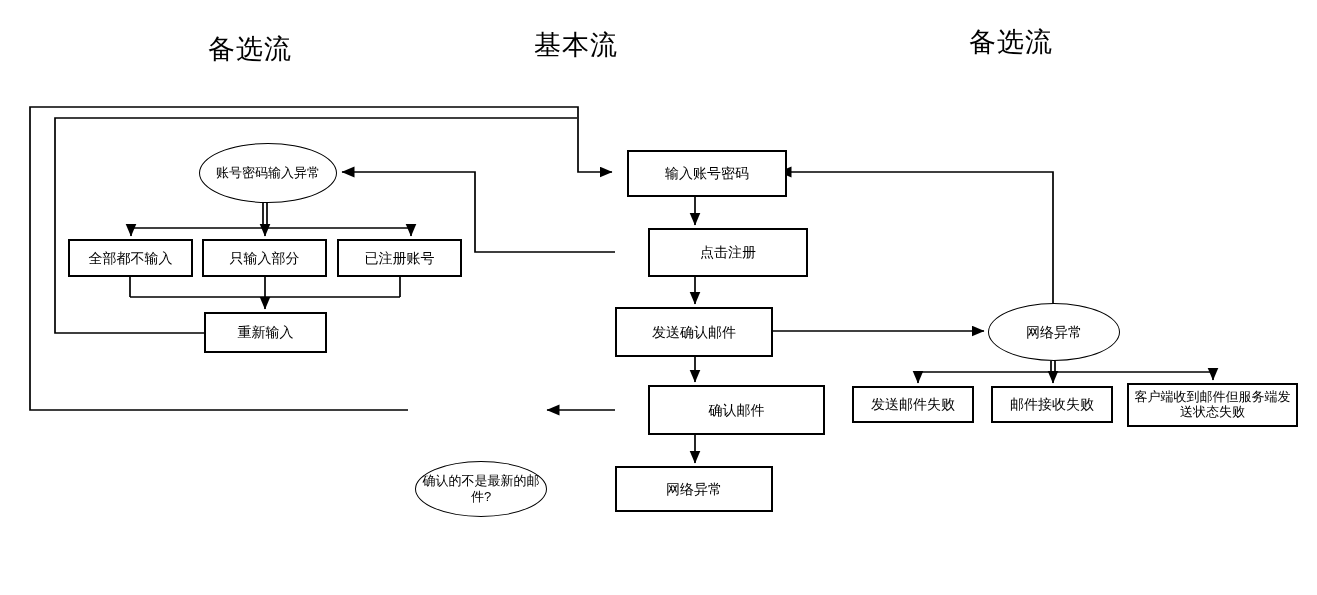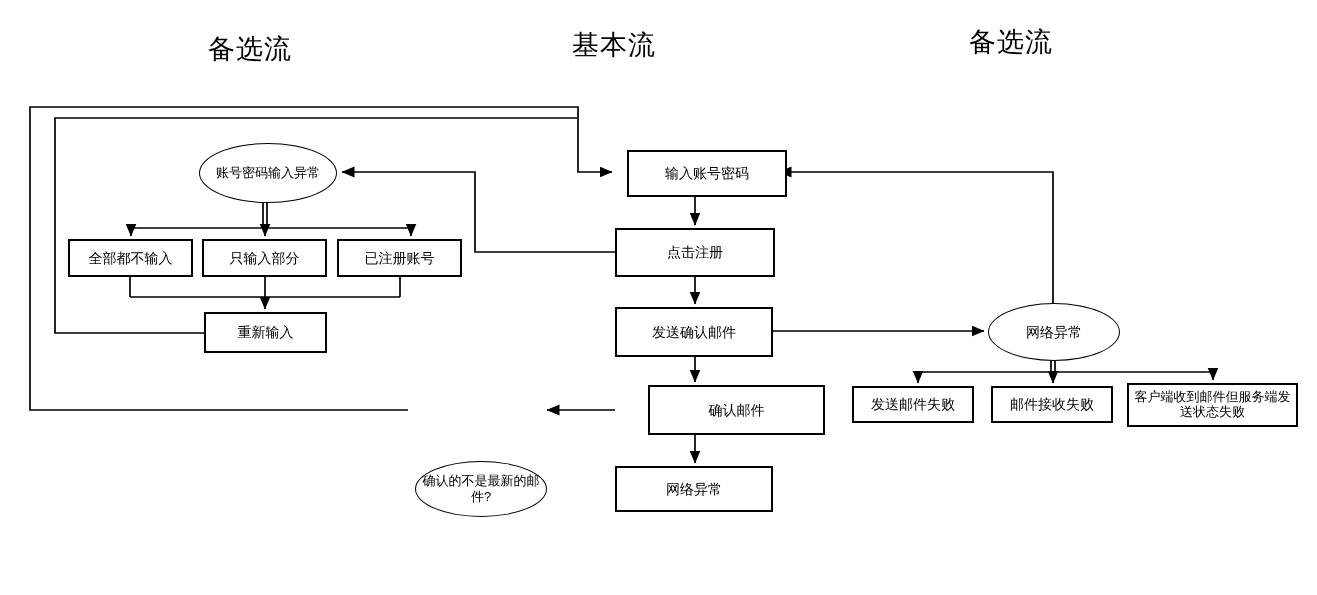--- a/index.html
+++ b/index.html
@@ -92,27 +92,27 @@
 
     <path d="M918,372 L1213,372"></path>
     <path d="M918,372 L918,383" marker-end="url(#arw)"></path>
     <path d="M1053,372 L1053,383" marker-end="url(#arw)"></path>
     <path d="M1213,372 L1213,380" marker-end="url(#arw)"></path>
 
     <path d="M615,410 L547,410" marker-end="url(#arw)"></path>
   </svg>
 
   <div class="flow-title" style="left:170px; top:31px;">备选流</div>
-  <div class="flow-title" style="left:534px; top:27px;">基本流</div>
+  <div class="flow-title" style="left:496px; top:27px;">基本流</div>
   <div class="flow-title" style="left:931px; top:24px;">备选流</div>
 
   <div class="rect-node" style="left:627px; top:150px; width:160px; height:47px;">
     <span class="lbl">输入账号密码</span>
   </div>
-  <div class="rect-node" style="left:615px; top:228px; width:160px; height:49px;">
+  <div class="rect-node" style="left:648px; top:228px; width:160px; height:49px;">
     <span class="lbl">点击注册</span>
   </div>
   <div class="rect-node" style="left:615px; top:307px; width:158px; height:50px;">
     <span class="lbl">发送确认邮件</span>
   </div>
   <div class="rect-node" style="left:648px; top:385px; width:177px; height:50px;">
     <span class="lbl">确认邮件</span>
   </div>
   <div class="rect-node" style="left:615px; top:466px; width:158px; height:46px;">
     <span class="lbl">网络异常</span>

